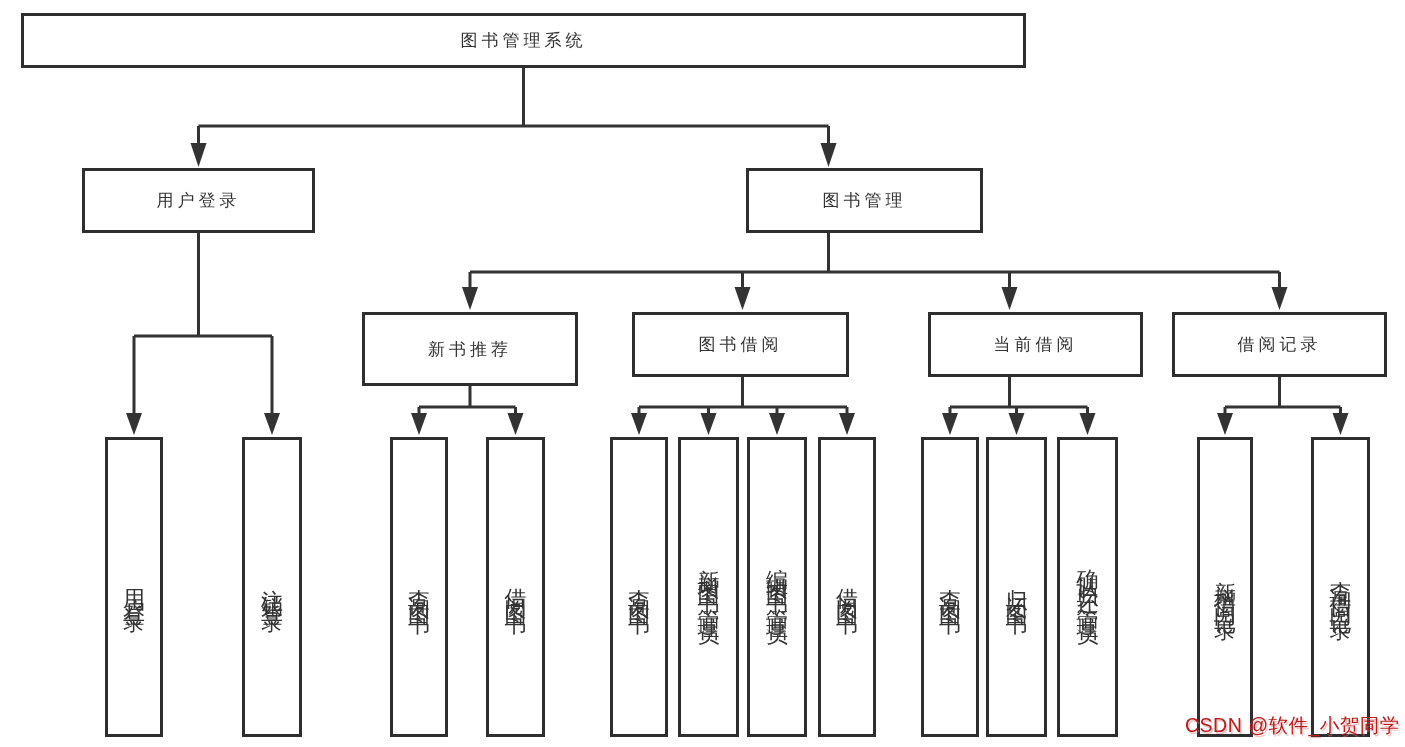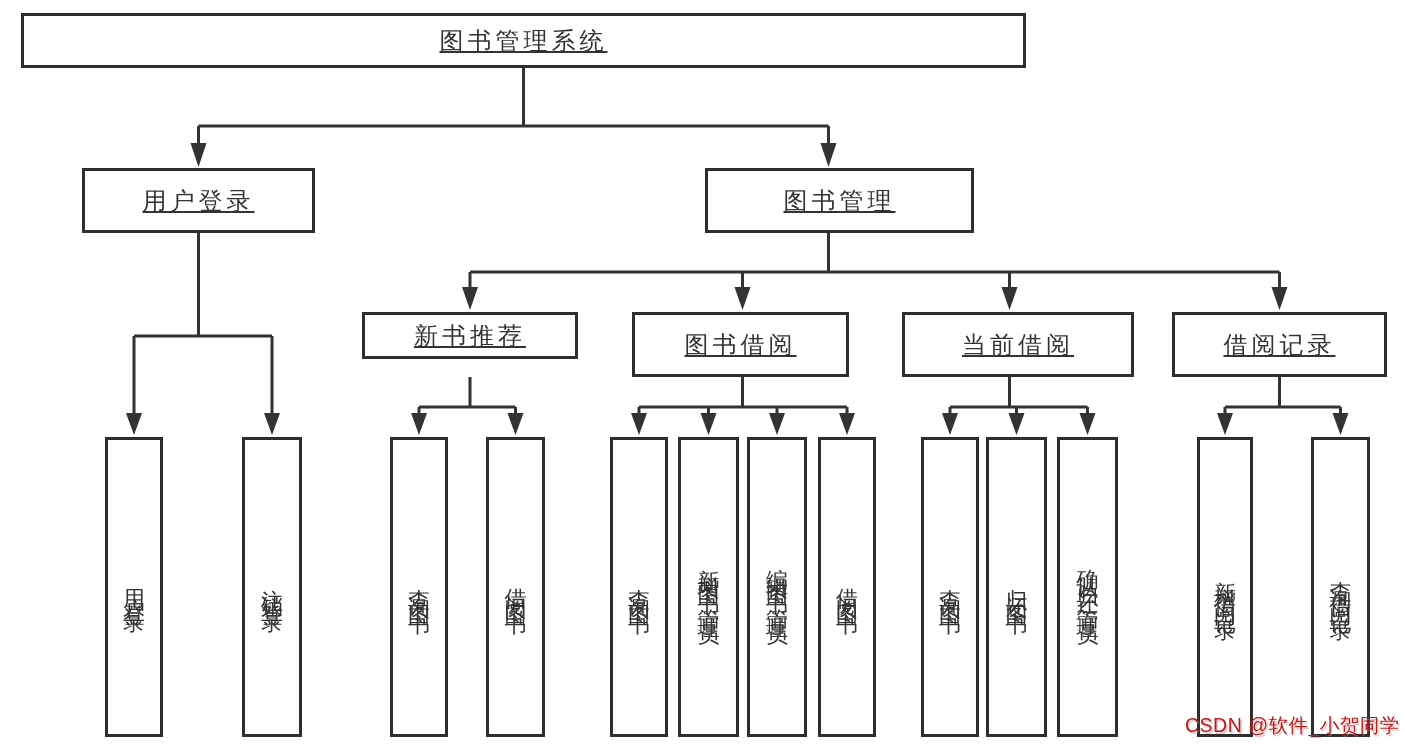--- a/index.html
+++ b/index.html
@@ -21,24 +21,23 @@
     position: absolute;
     box-sizing: border-box;
     border: 3px solid #2e2e2e;
     background: #ffffff;
     display: flex;
     align-items: center;
     justify-content: center;
     color: #333333;
   }
   .h-node {
-    font-size: 24px;
+    font-size: 17px;
     letter-spacing: 4px;
     white-space: nowrap;
-    text-decoration: underline;
   }
   .v-node {
     writing-mode: vertical-rl;
     text-orientation: mixed;
     font-size: 22px;
     letter-spacing: 8px;
     line-height: 1;
   }
   .watermark {
     position: absolute;
@@ -85,25 +84,25 @@
       <polygon points="1008.5,413 1024.5,413 1016.5,435"></polygon>
       <polygon points="1079.5,413 1095.5,413 1087.5,435"></polygon>
       <polygon points="1217,413 1233,413 1225,435"></polygon>
       <polygon points="1332.5,413 1348.5,413 1340.5,435"></polygon>
     </g>
   </svg>
 
   <div class="node h-node" style="left:21px; top:13px; width:1005px; height:55px;">图书管理系统</div>
 
   <div class="node h-node" style="left:82px; top:168px; width:233px; height:65px;">用户登录</div>
-  <div class="node h-node" style="left:705px; top:168px; width:269px; height:65px;">图书管理</div>
+  <div class="node h-node" style="left:746px; top:168px; width:237px; height:65px;">图书管理</div>
 
-  <div class="node h-node" style="left:362px; top:312px; width:216px; height:47px;">新书推荐</div>
+  <div class="node h-node" style="left:362px; top:312px; width:216px; height:74px;">新书推荐</div>
   <div class="node h-node" style="left:632px; top:312px; width:217px; height:65px;">图书借阅</div>
-  <div class="node h-node" style="left:902px; top:312px; width:232px; height:65px;">当前借阅</div>
+  <div class="node h-node" style="left:928px; top:312px; width:215px; height:65px;">当前借阅</div>
   <div class="node h-node" style="left:1172px; top:312px; width:215px; height:65px;">借阅记录</div>
 
   <div class="node v-node" style="left:105px; top:437px; width:58px; height:300px;">用户登录</div>
   <div class="node v-node" style="left:242px; top:437px; width:60px; height:300px;">注销登录</div>
 
   <div class="node v-node" style="left:390px; top:437px; width:58px; height:300px;">查询图书</div>
   <div class="node v-node" style="left:486px; top:437px; width:59px; height:300px;">借阅图书</div>
 
   <div class="node v-node" style="left:610px; top:437px; width:58px; height:300px;">查询图书</div>
   <div class="node v-node" style="left:678px; top:437px; width:61px; height:300px;">新增图书（管理员）</div>

